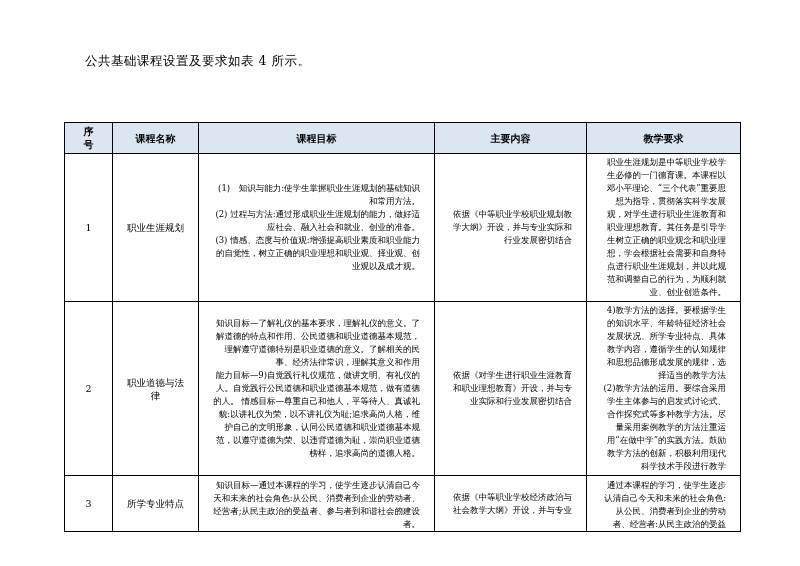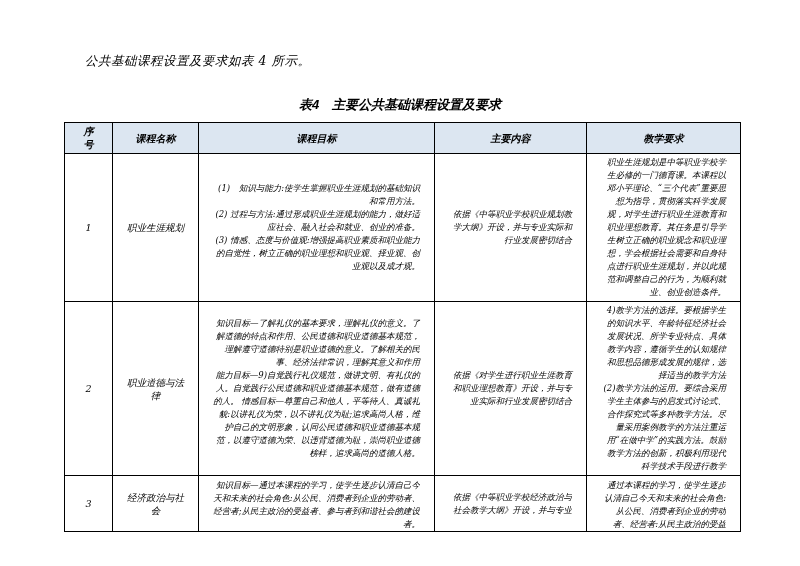--- a/index.html
+++ b/index.html
@@ -8,21 +8,20 @@
     background: #ffffff;
   }
   .page {
     position: relative;
     width: 800px;
     height: 546px;
     background: var(--page-bg, #ffffff);
     color: var(--text, #000000);
     font-family: "DejaVu Serif", "Liberation Serif", serif;
     overflow: hidden;
-    font-style: italic;
   }
   .intro {
     position: absolute;
     left: 85px;
     top: 53px;
     margin: 0;
     font-size: 12.5px;
     letter-spacing: 0.5px;
     color: var(--text, #000000);
   }
@@ -90,21 +89,20 @@
     color: var(--muted, #5a5a6a);
   }
 </style>
 </head>
 <body>
 
 <div class="page">
 
   <p class="intro">公共基础课程设置及要求如表 4 所示。</p>
 
-  <div class="table-title">表4　主要公共基础课程设置及要求</div>
 
   <table class="course-table">
     <colgroup>
       <col class="col-no">
       <col class="col-name">
       <col class="col-goal">
       <col class="col-cont">
       <col class="col-req">
     </colgroup>
     <thead>
@@ -142,21 +140,21 @@
         <td class="c-left">
           <div class="celltext">依据《对学生进行职业生涯教育和职业理想教育》开设，并与专业实际和行业发展密切结合</div>
         </td>
         <td class="c-left">
           <div class="celltext">4)教学方法的选择。要根据学生的知识水平、年龄特征经济社会发展状况、所学专业特点、具体教学内容，遵循学生的认知规律和思想品德形成发展的规律，选择适当的教学方法
 (2)教学方法的运用。要综合采用学生主体参与的启发式讨论式、合作探究式等多种教学方法。尽量采用案例教学的方法注重运用“在做中学”的实践方法。鼓励教学方法的创新，积极利用现代科学技术手段进行教学</div>
         </td>
       </tr>
       <tr class="row-3">
         <td class="c-center">3</td>
-        <td class="c-center">经济政治与社会</td>
+        <td class="c-center">所学专业特点</td>
         <td class="c-left">
           <div class="celltext">知识目标—通过本课程的学习，使学生逐步认清自己今天和未来的社会角色:从公民、消费者到企业的劳动者、经营者;从民主政治的受益者、参与者到和谐社会的建设者。</div>
         </td>
         <td class="c-left">
           <div class="celltext">依据《中等职业学校经济政治与社会教学大纲》开设，并与专业</div>
         </td>
         <td class="c-left">
           <div class="celltext">通过本课程的学习，使学生逐步认清自己今天和未来的社会角色:从公民、消费者到企业的劳动者、经营者:从民主政治的受益</div>
         </td>
       </tr>

